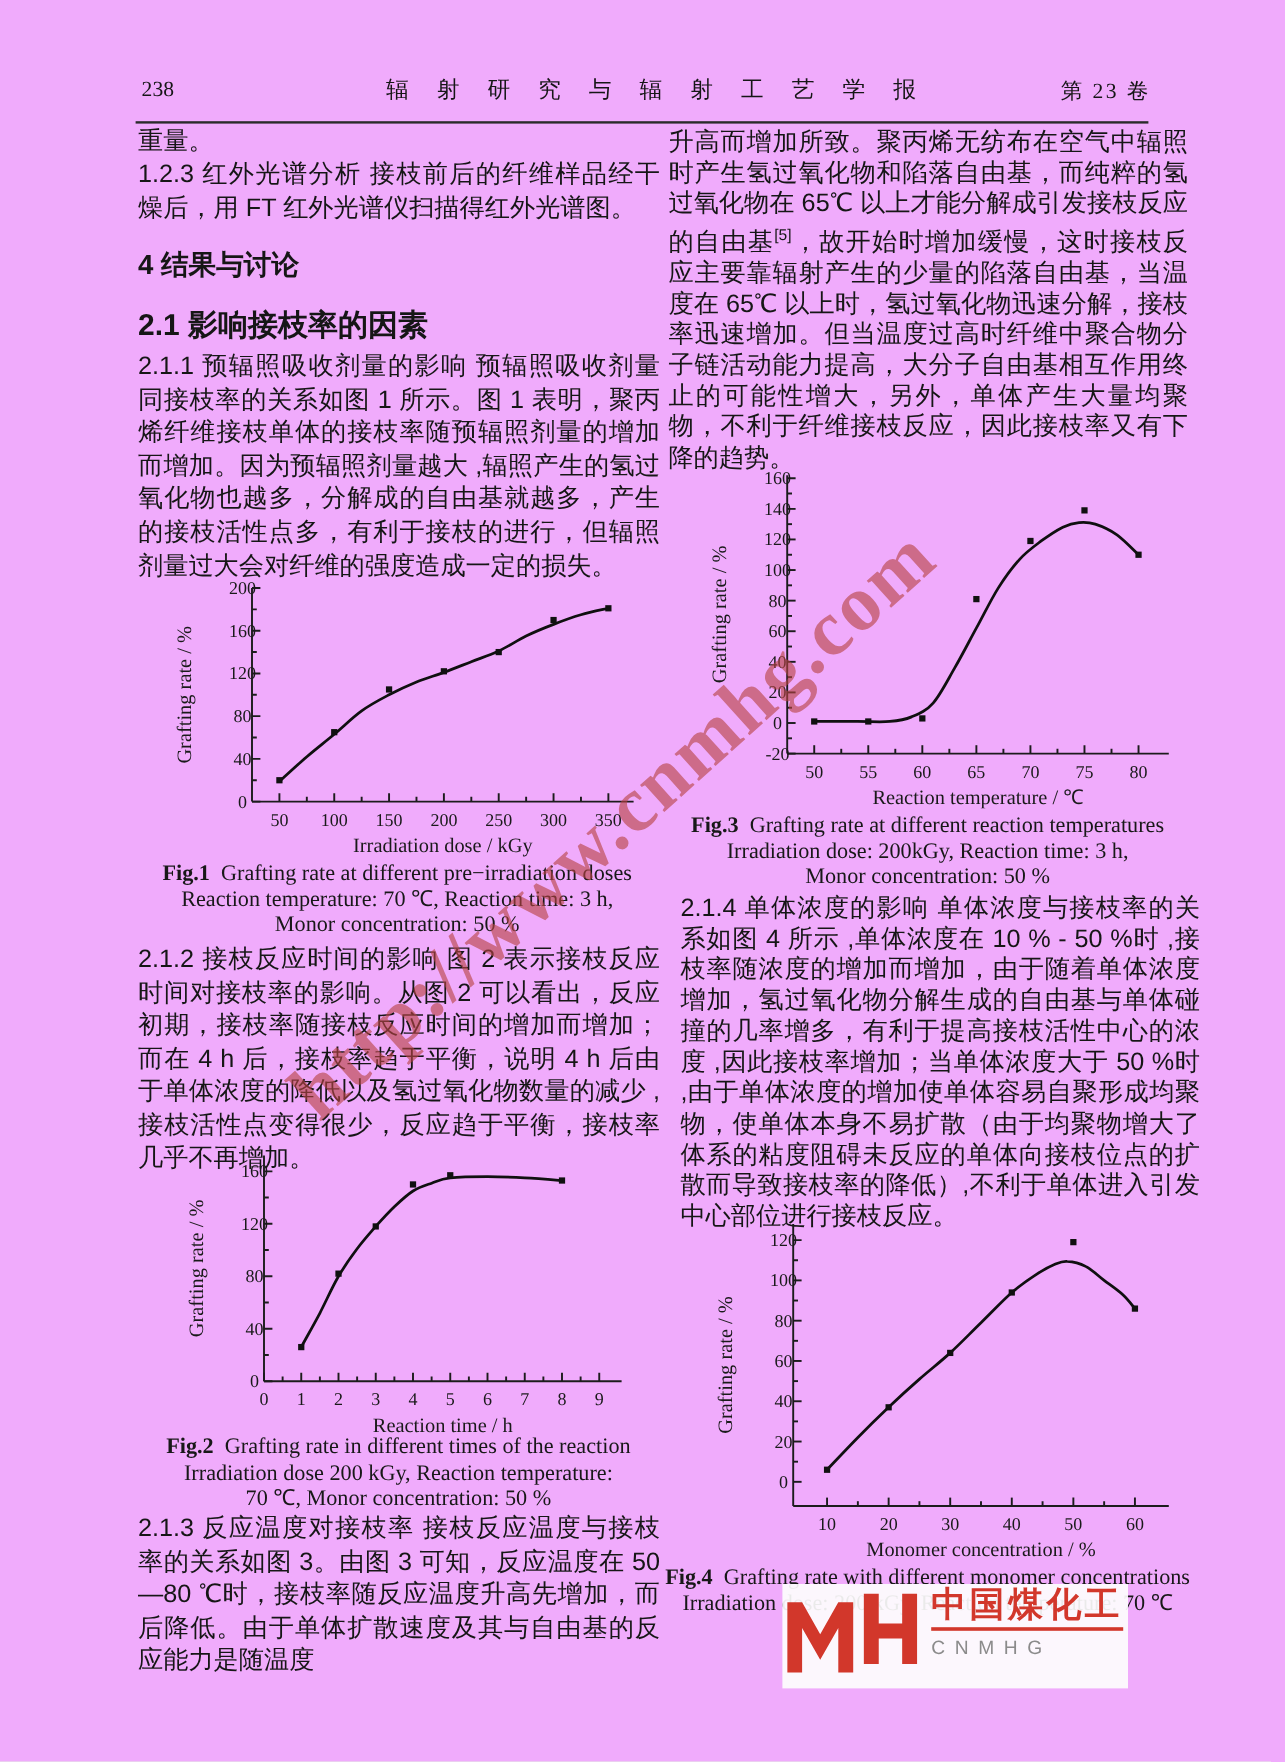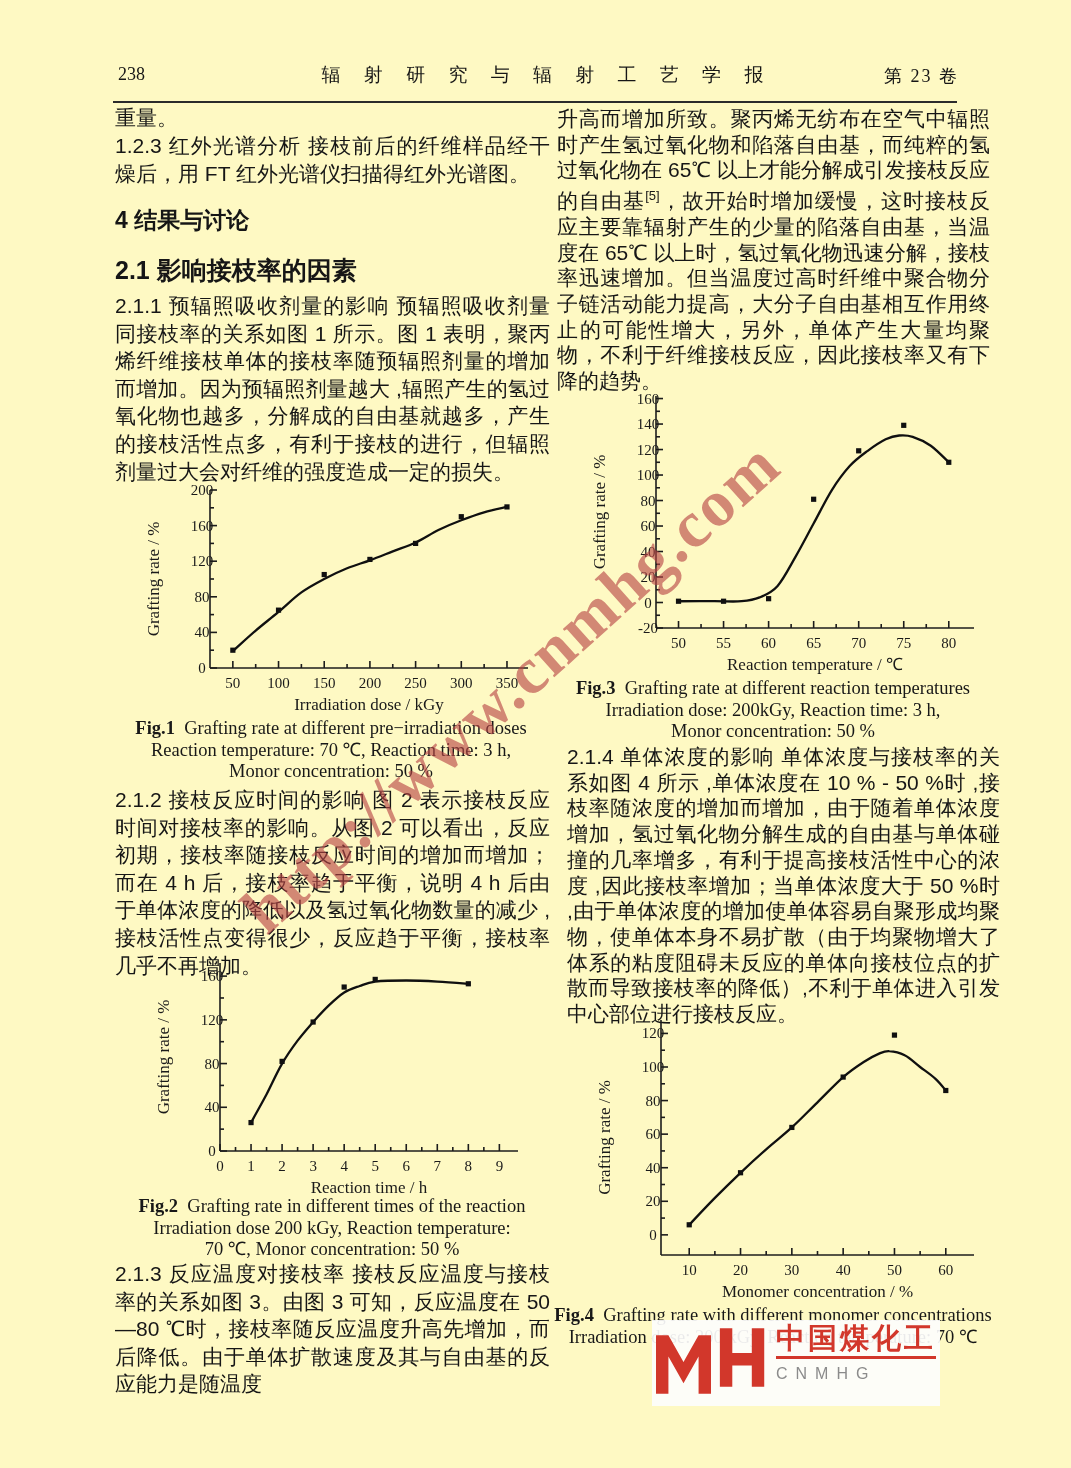--- a/index.html
+++ b/index.html
@@ -1,16 +1,16 @@
 <!DOCTYPE html>
 <html><head>
 <meta charset="utf-8">
 <style>
   html,body{margin:0;padding:0;background:#e8e8e8;}
-  #page{position:relative;width:1071px;height:1468px;background:#fef9c3;margin:0 auto;
+  #page{position:relative;width:1071px;height:1468px;background:#f0abfc;margin:0 auto;
         font-family:"Liberation Sans",sans-serif;color:#161616;overflow:hidden;}
   .abs{position:absolute;}
   
   .hdr-num{font-family:"Liberation Serif",serif;font-size:18px;}
   .hdr-title{font-size:19px;letter-spacing:9px;text-align:center;}
   .hdr-vol{font-family:"Liberation Serif",serif;font-size:18px;letter-spacing:2px;}
   .hdr-rule{height:2px;background:#2b2b2b;}
   
   .para{width:435px;font-size:21px;line-height:27.6px;text-align:justify;}
   .para-r{width:433px;font-size:21px;line-height:25.7px;text-align:justify;}

